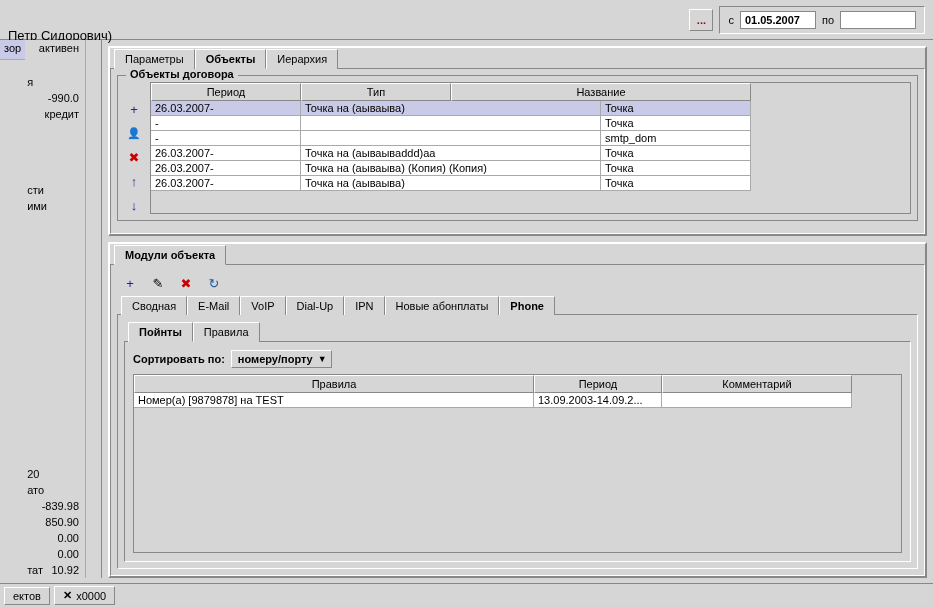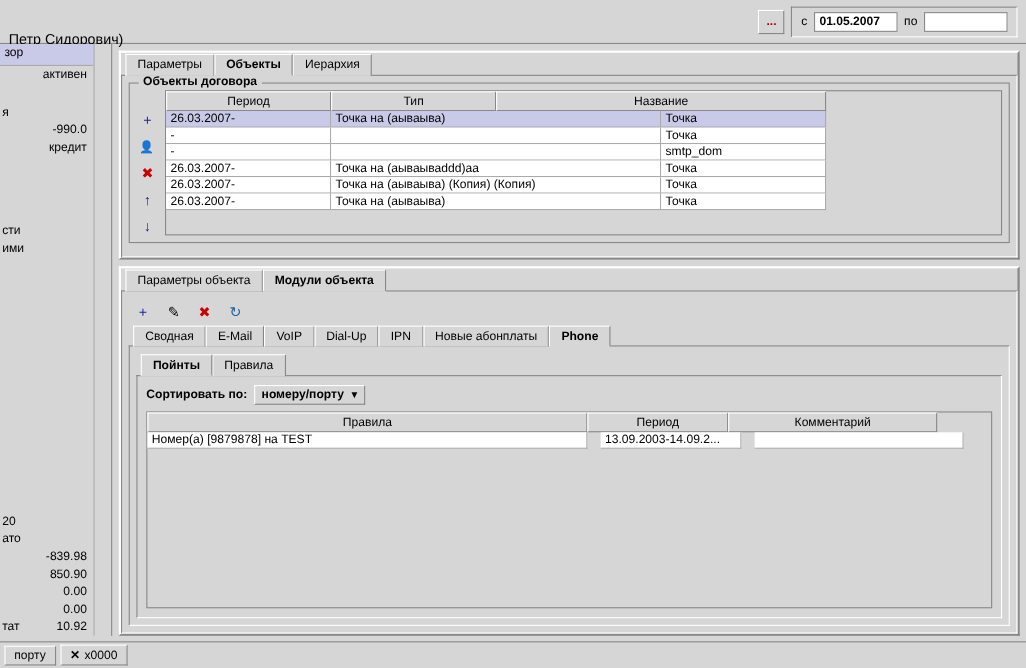--- a/index.html
+++ b/index.html
@@ -193,21 +193,21 @@
   .combo {
     background:#d6d6d6;
     border:1px solid #888; border-top-color:#fff; border-left-color:#fff;
     padding:2px 18px 2px 6px;
     position:relative; font-weight:bold;
   }
   .combo::after{ content:"▼"; position:absolute; right:4px; top:3px; font-size:9px;}
   .grid2 { border:1px solid #888; background:#d6d6d6; flex:1;}
   .g2head{ display:flex;}
   .g2h{ background:#d6d6d6; border:1px solid #888; border-top-color:#fff; border-left-color:#fff; padding:2px 4px; text-align:center;}
-  .g2r{ display:flex;gap:12px;}
+  .g2r{ display:flex;}
   .g2d{ border-right:1px solid #aaa; border-bottom:1px solid #aaa; padding:1px 4px; background:#fff; white-space:nowrap; overflow:hidden;}
   .gc-desc{ width:400px;}
   .gc-per{ width:128px;}
   .gc-com{ width:190px;}
   .bottombar {
     position:absolute; left:0; right:0; bottom:0; height:24px;
     background:#d6d6d6; border-top:1px solid #888;
     display:flex; align-items:center; padding:0 4px; gap:4px;
   }
   .bottom-tab{
@@ -235,21 +235,21 @@
       <span class="date-field">01.05.2007</span>
       <span>по</span>
       <span class="date-field empty"></span>
     </div>
   </div>
 </div>
 
 <div class="main">
   <div class="leftcol">
     <div class="left-wrapper">
-      <div style="flex:1; display:flex; flex-direction:column;">
+      <div style="flex:1; display:flex; flex-direction:row;">
         <div class="left-top-row">зор</div>
         <div class="left-list">
           <div class="left-item">активен</div>
           <div class="left-item" style="height:18px;"></div>
           <div class="left-item" style="text-align:left;">я</div>
           <div class="left-item">-990.0</div>
           <div class="left-item">кредит</div>
           <div class="left-item" style="height:60px;"></div>
           <div class="left-item" style="text-align:left;">сти</div>
           <div class="left-item" style="text-align:left;">ими</div>
@@ -328,21 +328,20 @@
                   </div>
                 </div>
             </div>
           </div>
         </div>
       </div>
     </div>
 
     <div class="panel panel2">
       <div class="tabs">
-        <div class="tab">Параметры объекта</div>
         <div class="tab active">Модули объекта</div>
       </div>
       <div class="panel-body" style="display:flex; flex-direction:column;">
         <div class="htoolbar">
           <div class="htb-btn add-ic">+</div>
           <div class="htb-btn">✎</div>
           <div class="htb-btn del-ic">✖</div>
           <div class="htb-btn refresh-ic">↻</div>
         </div>
         <div class="module-tabs">
@@ -379,18 +378,18 @@
                 </div>
             </div>
           </div>
         </div>
       </div>
     </div>
   </div>
 </div>
 
 <div class="bottombar">
-  <div class="bottom-tab">порту</div>
+  <div class="bottom-tab">ектов</div>
   <div class="bottom-tab">
     <span class="close-x">✕</span>
     <span>x0000</span>
   </div>
 </div>
 
 </body></html>

